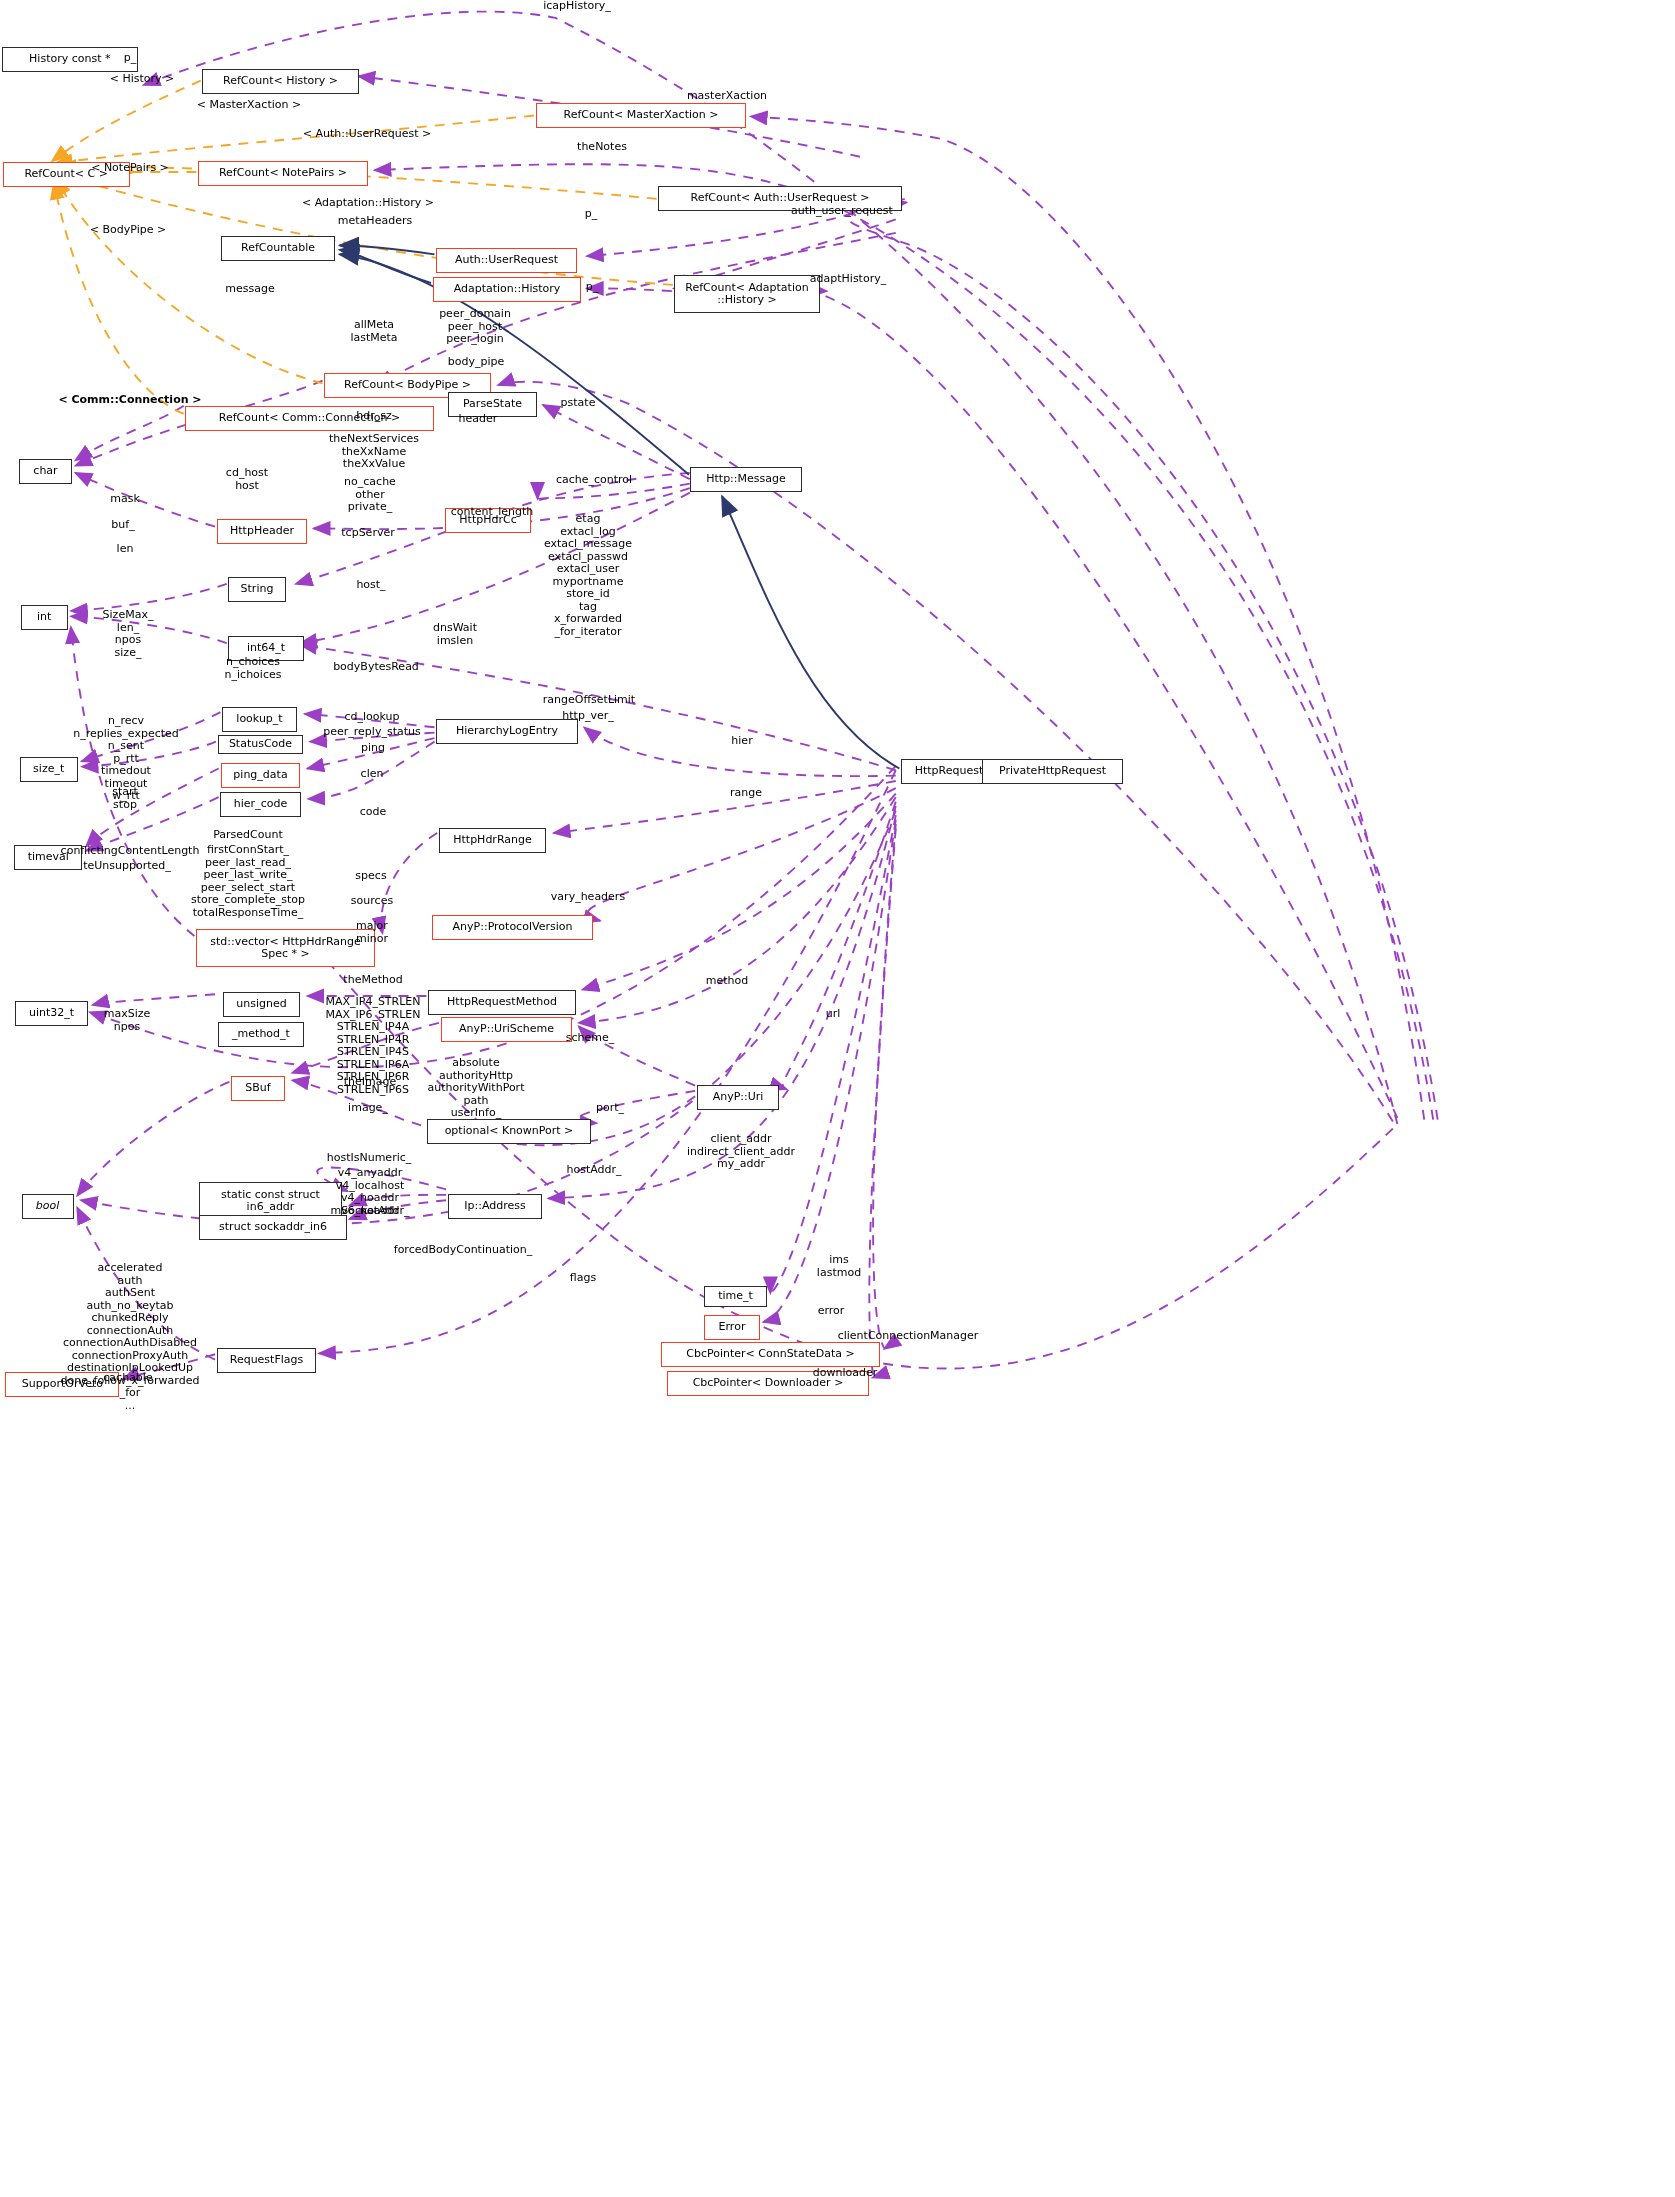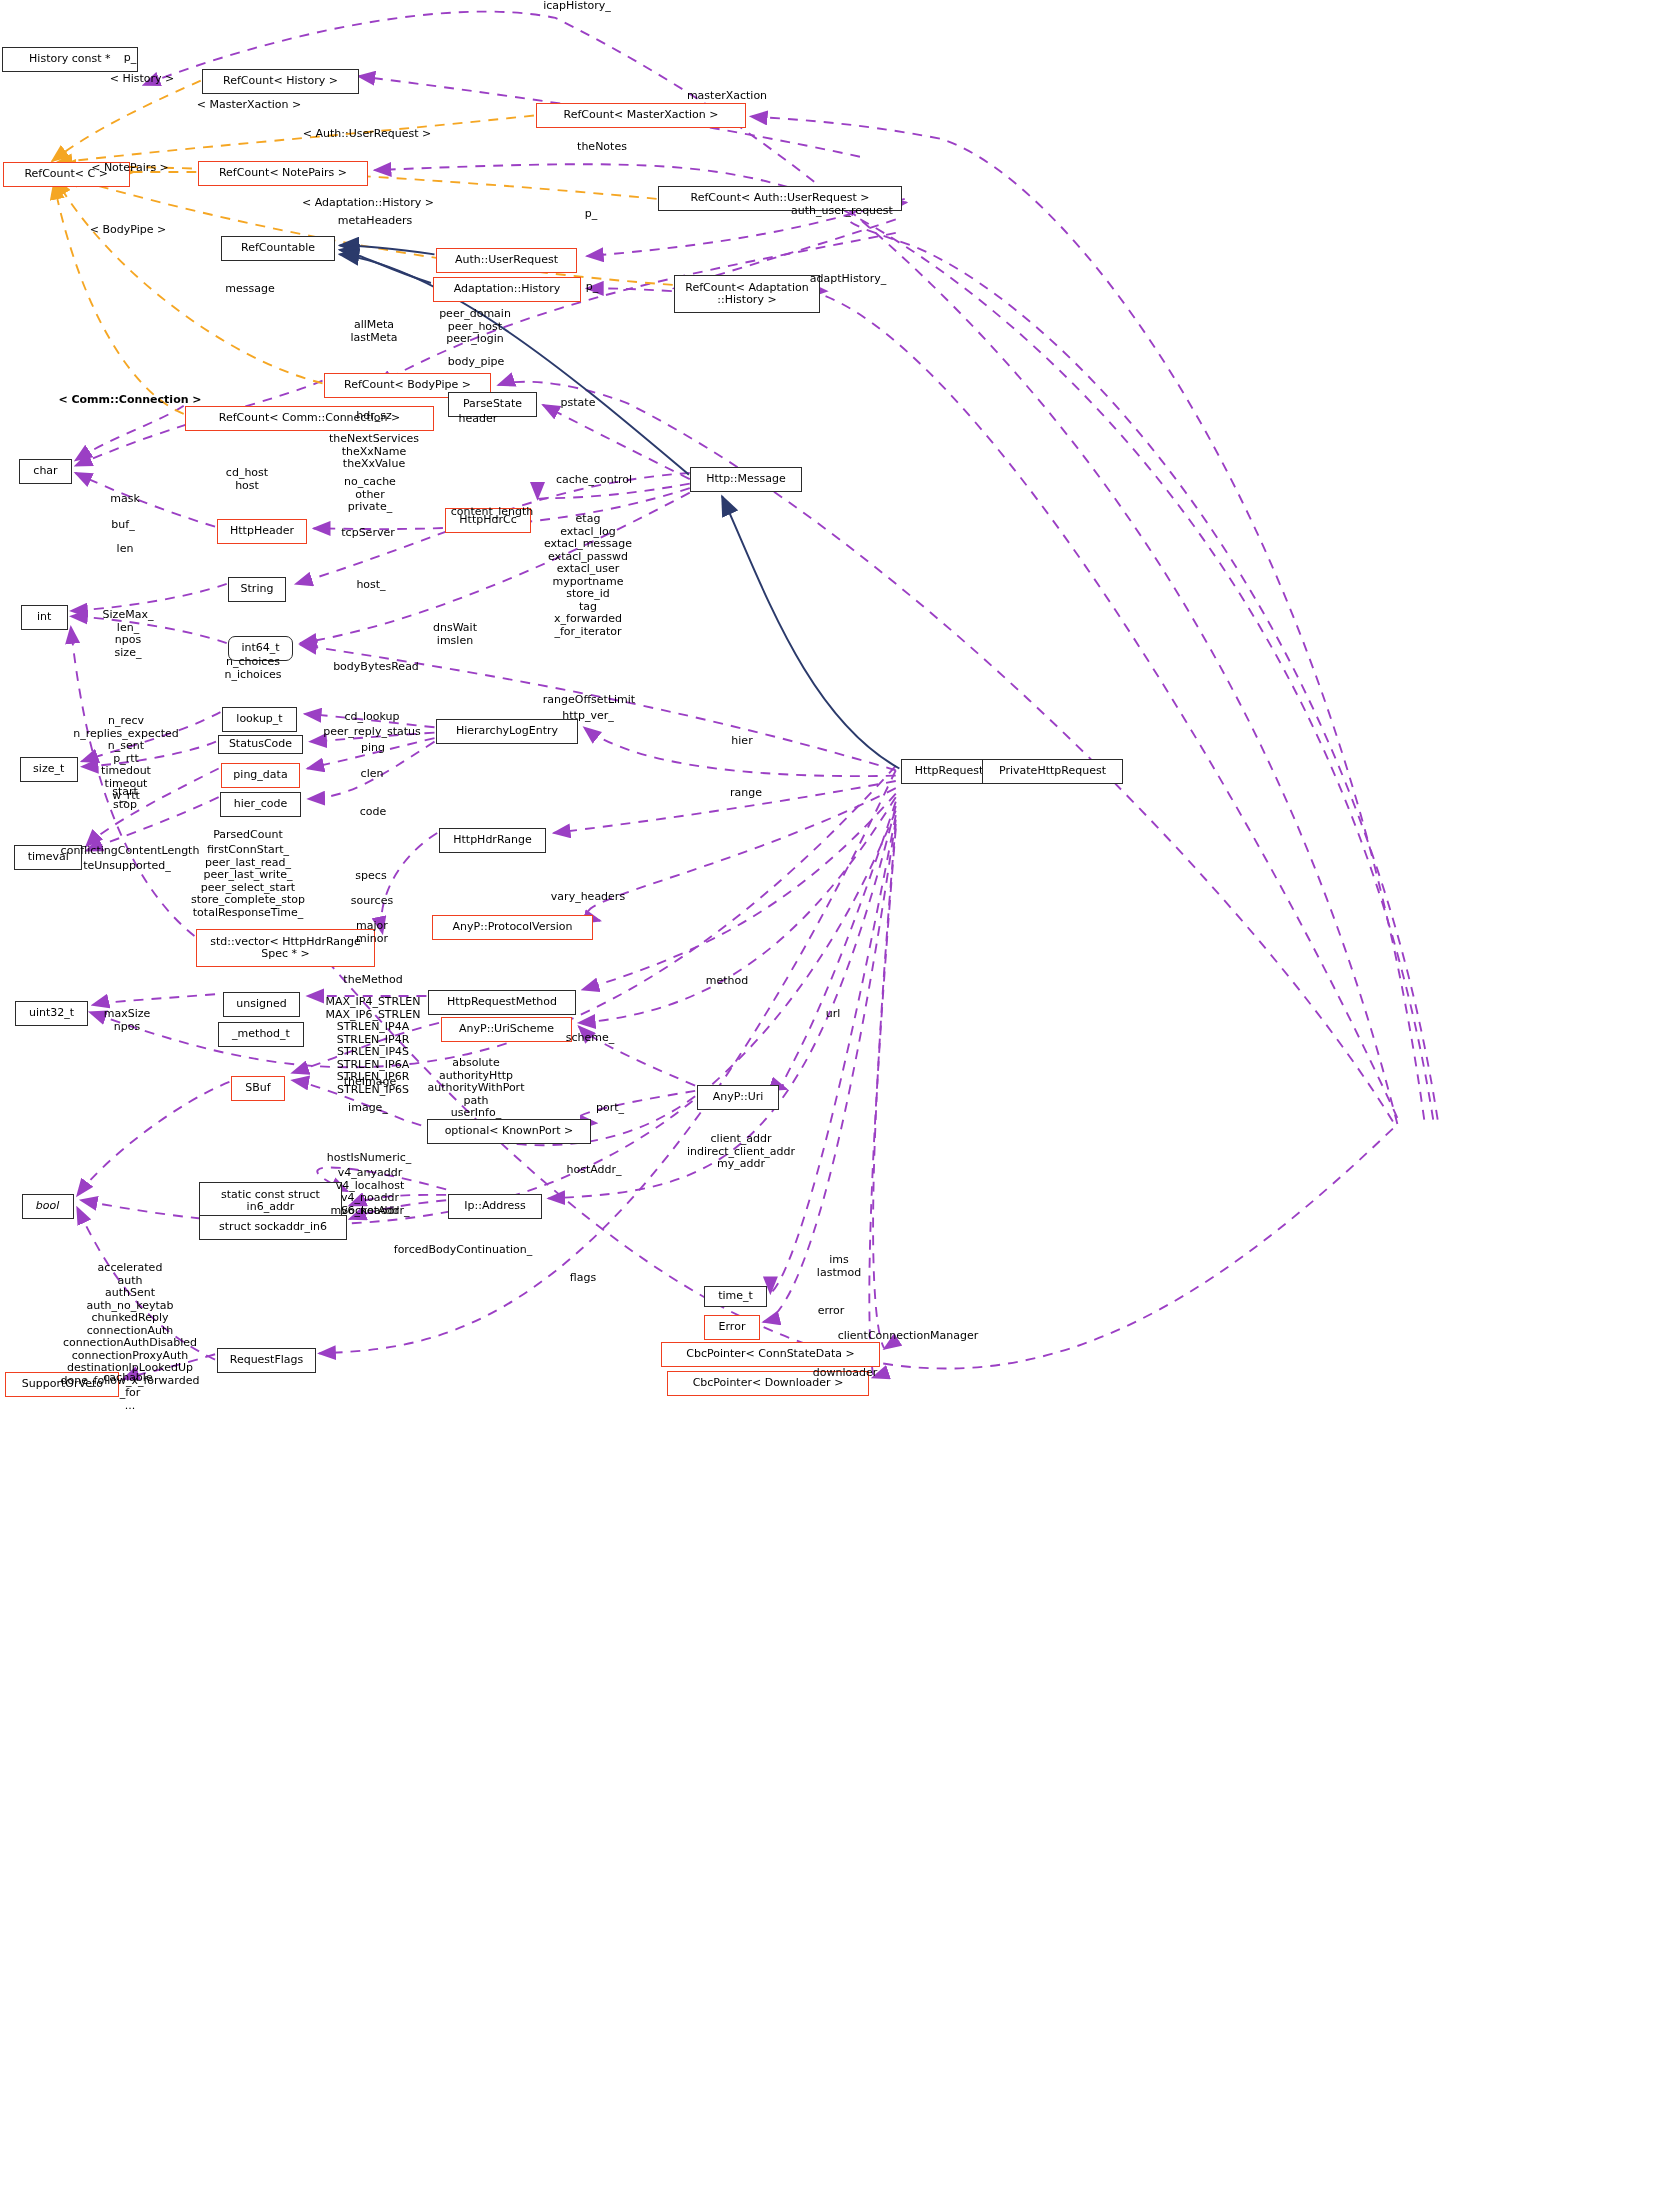--- a/index.html
+++ b/index.html
@@ -127,21 +127,21 @@
 ::History &gt;</div>
       <div class="node red" style="left: 324px; top: 373px; width: 167px; height: 25px;">RefCount&lt; BodyPipe &gt;</div>
       <div class="node dark" style="left: 448px; top: 392px; width: 89px; height: 25px;">ParseState</div>
       <div class="node red" style="left: 185px; top: 406px; width: 249px; height: 25px;">RefCount&lt; Comm::Connection &gt;</div>
       <div class="node dark" style="left: 690px; top: 467px; width: 112px; height: 25px;">Http::Message</div>
       <div class="node dark" style="left: 19px; top: 459px; width: 53px; height: 25px;">char</div>
       <div class="node red" style="left: 445px; top: 508px; width: 86px; height: 25px;">HttpHdrCc</div>
       <div class="node red" style="left: 217px; top: 519px; width: 90px; height: 25px;">HttpHeader</div>
       <div class="node dark" style="left: 228px; top: 577px; width: 58px; height: 25px;">String</div>
       <div class="node dark" style="left: 20.6px; top: 605px; width: 47px; height: 25px;">int</div>
-      <div class="node dark" style="left: 228px; top: 636px; width: 65px; height: 25px; border-radius: 7px;">int64_t</div>
+      <div class="node dark" style="left: 228px; top: 636px; width: 76px; height: 25px;">int64_t</div>
       <div class="node dark" style="left: 222px; top: 707px; width: 75px; height: 25px;">lookup_t</div>
       <div class="node dark" style="left: 436px; top: 719px; width: 142px; height: 25px;">HierarchyLogEntry</div>
       <div class="node dark" style="left: 218px; top: 735px; width: 85px; height: 19px;">StatusCode</div>
       <div class="node dark" style="left: 19.7px; top: 757px; width: 58px; height: 25px;">size_t</div>
       <div class="node dark" style="left: 901px; top: 759px; width: 96px; height: 25px;">HttpRequest</div>
       <div class="node dark" style="left: 982px; top: 759px; width: 141px; height: 25px;">PrivateHttpRequest</div>
       <div class="node red" style="left: 221px; top: 763px; width: 79px; height: 25px;">ping_data</div>
       <div class="node dark" style="left: 220px; top: 792px; width: 81px; height: 25px;">hier_code</div>
       <div class="node dark" style="left: 439px; top: 828px; width: 107px; height: 25px;">HttpHdrRange</div>
       <div class="node dark" style="left: 14.3px; top: 845px; width: 68px; height: 25px;">timeval</div>

